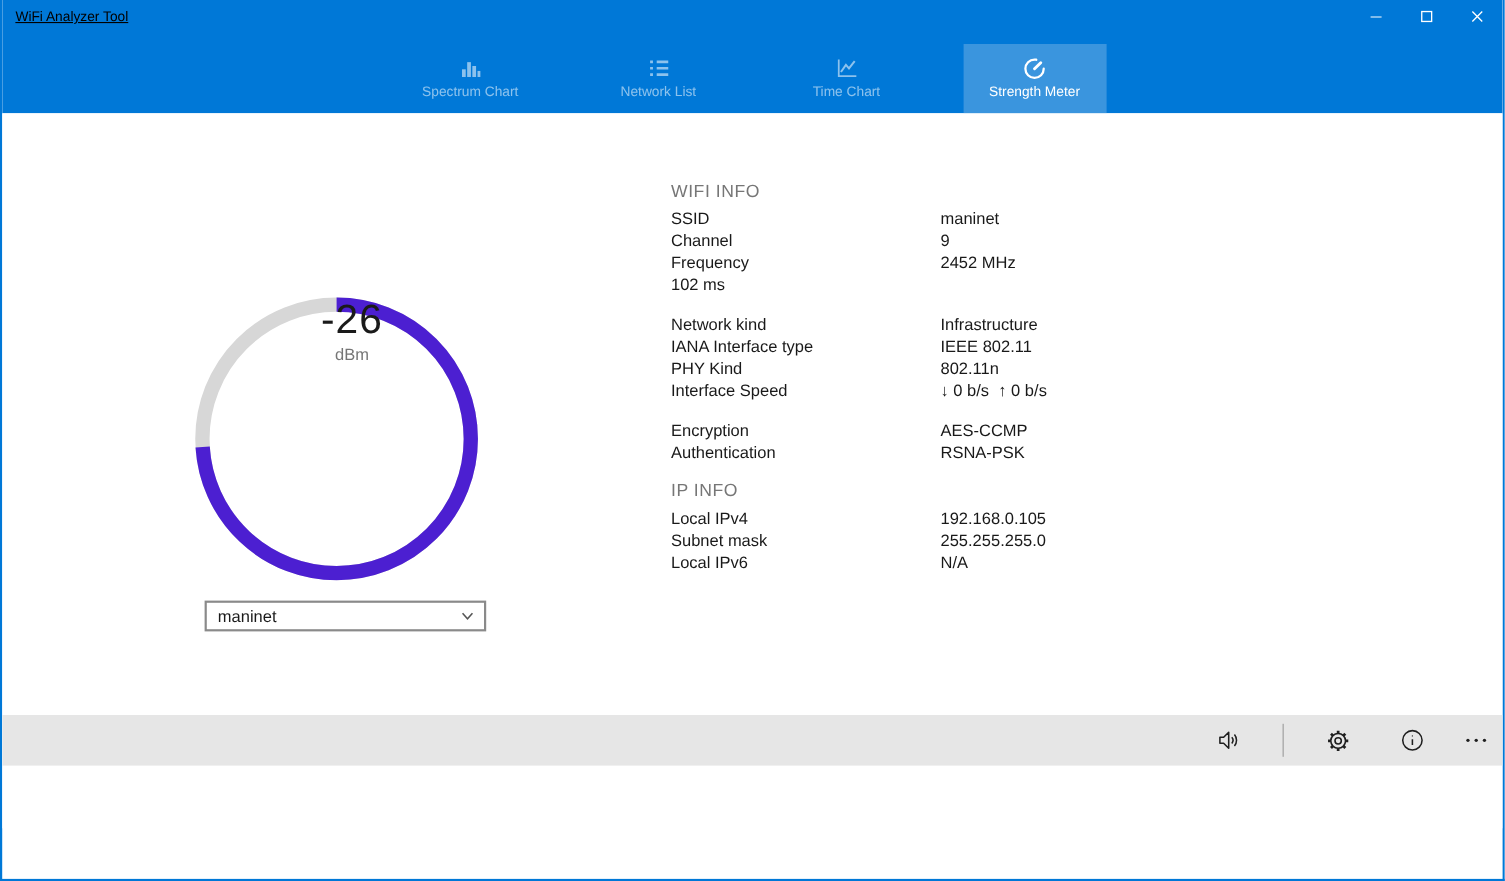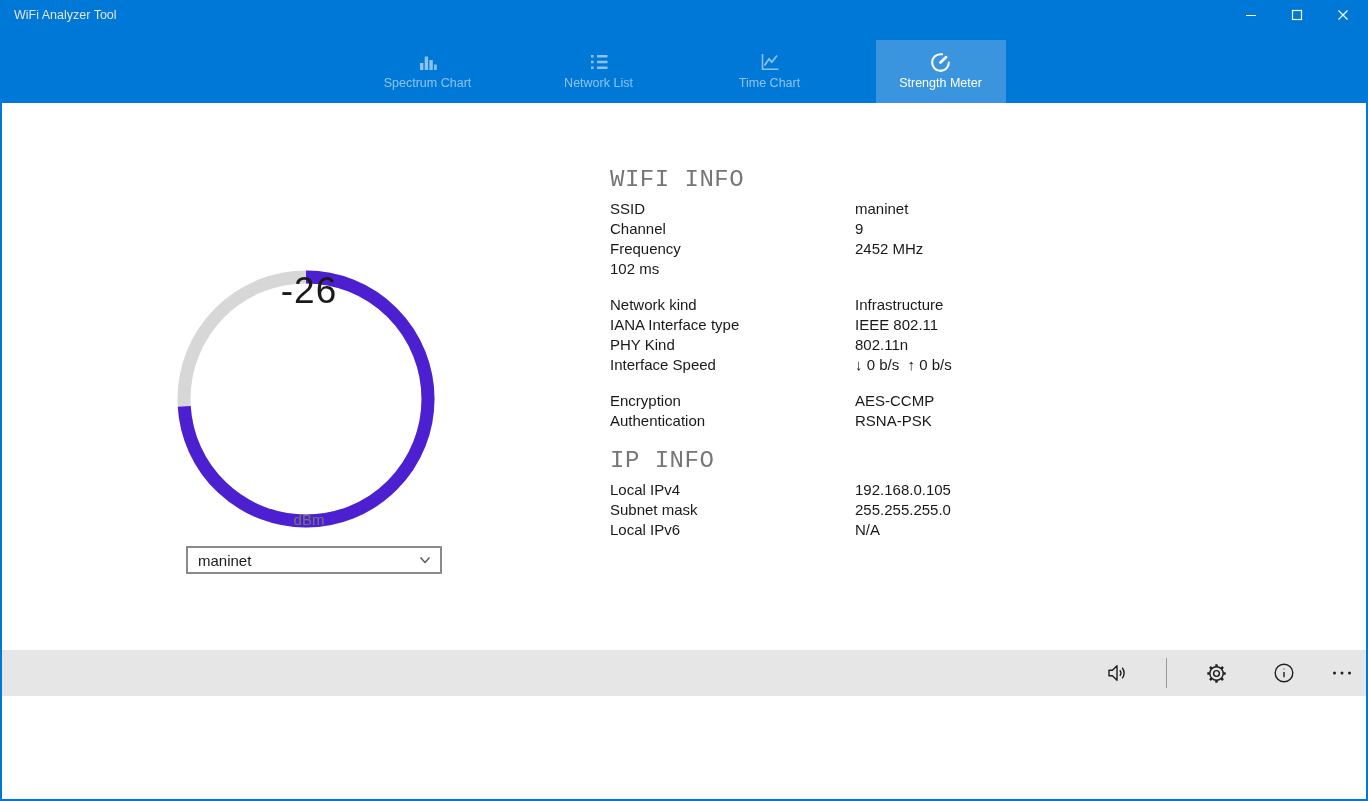--- a/index.html
+++ b/index.html
@@ -4,47 +4,47 @@
 <style>
   html,body{margin:0;padding:0;background:#e9e9e9;font-family:"Liberation Sans","DejaVu Sans",sans-serif;}
   .window{
     position:relative;width:1364px;height:799px;background:#ffffff;overflow:hidden;
     border-left:2px solid var(--accent,#0078D7);
     border-right:2px solid var(--accent,#0078D7);
     border-bottom:2px solid var(--accent,#0078D7);
   }
   
   .header{position:absolute;left:0;top:0;width:100%;height:103px;background:var(--accent,#0078D7);}
-  .app-title{position:absolute;left:12px;top:8px;font-size:12.5px;color:#e5e5e5;}
+  .app-title{position:absolute;left:12px;top:8px;font-size:12.5px;color:#000000;text-decoration:underline;}
   .caption-buttons{position:absolute;right:0;top:0;display:flex;}
   .caption-btn{width:46px;height:30px;display:flex;align-items:center;justify-content:center;color:#ffffff;cursor:default;}
   
   .tabbar{position:absolute;left:0;bottom:0;width:100%;height:63px;display:flex;justify-content:center;gap:41px;}
   .tab{height:63px;min-width:96px;padding:0 17px;display:flex;flex-direction:column;align-items:center;justify-content:flex-start;
        color:rgba(255,255,255,0.55);cursor:default;}
   .tab .tab-icon{margin-top:9px;height:26px;display:flex;align-items:center;}
   .tab .tab-label{font-size:12.5px;margin-top:1px;}
   .tab.selected{background:var(--tab-selected,#3A95DE);color:#ffffff;}
   
   .content{position:absolute;left:0;top:103px;width:100%;height:650px;background:#ffffff;}
   
   .gauge{position:absolute;left:175px;top:167px;width:258px;height:258px;}
   .gauge svg{position:absolute;left:0;top:0;}
-  .gauge-center{position:absolute;left:3px;top:0;width:258px;height:258px;display:flex;flex-direction:column;align-items:center;justify-content:space-between;}
+  .gauge-center{position:absolute;left:14px;top:0;width:258px;height:258px;display:flex;flex-direction:column;align-items:center;justify-content:flex-start;}
   .gauge-value{font-size:37px;color:#1a1a1a;letter-spacing:1px;}
   .gauge-unit{font-size:15px;color:#757575;margin-top:2px;}
   
   .combobox{position:absolute;left:184px;top:443px;width:234px;height:24px;border:2px solid #8a8a8a;background:#ffffff;
             display:flex;align-items:center;justify-content:space-between;padding:0 8px 0 10px;cursor:default;}
   .combobox-value{font-size:15px;color:#1a1a1a;}
   .combobox-chevron{color:#555555;display:flex;}
   
   .info-col{position:absolute;left:608px;top:63px;width:560px;}
   .info-section{margin-bottom:16px;}
-  .info-section h2{margin:0 0 6px 0;font-size:24px;font-weight:400;color:#767676;letter-spacing:0.5px;font-family:Liberation Mono, monospace;}
+  .info-section h2{margin:0 0 6px 0;font-size:16px;font-weight:400;color:#767676;letter-spacing:0.5px;}
   .info-row{display:flex;line-height:20px;font-size:15px;color:#191919;}
   .info-label{width:245px;flex:none;}
   .info-value{flex:1;white-space:pre-wrap;}
   
   .bottombar{position:absolute;left:0;top:650px;width:100%;height:46px;background:#E6E6E6;}
   .cmd-btn{position:absolute;top:1px;width:44px;height:44px;display:flex;align-items:center;justify-content:center;color:#1f1f1f;cursor:default;}
   .cmd-divider{position:absolute;top:8px;width:1px;height:30px;background:#9a9a9a;}
 </style>
 </head>
 <body>

